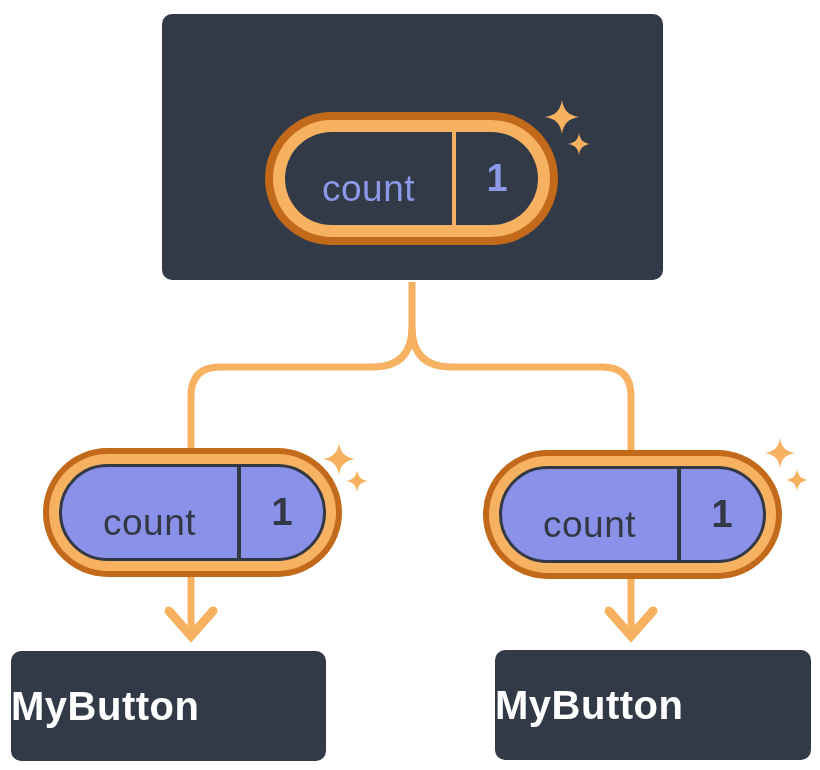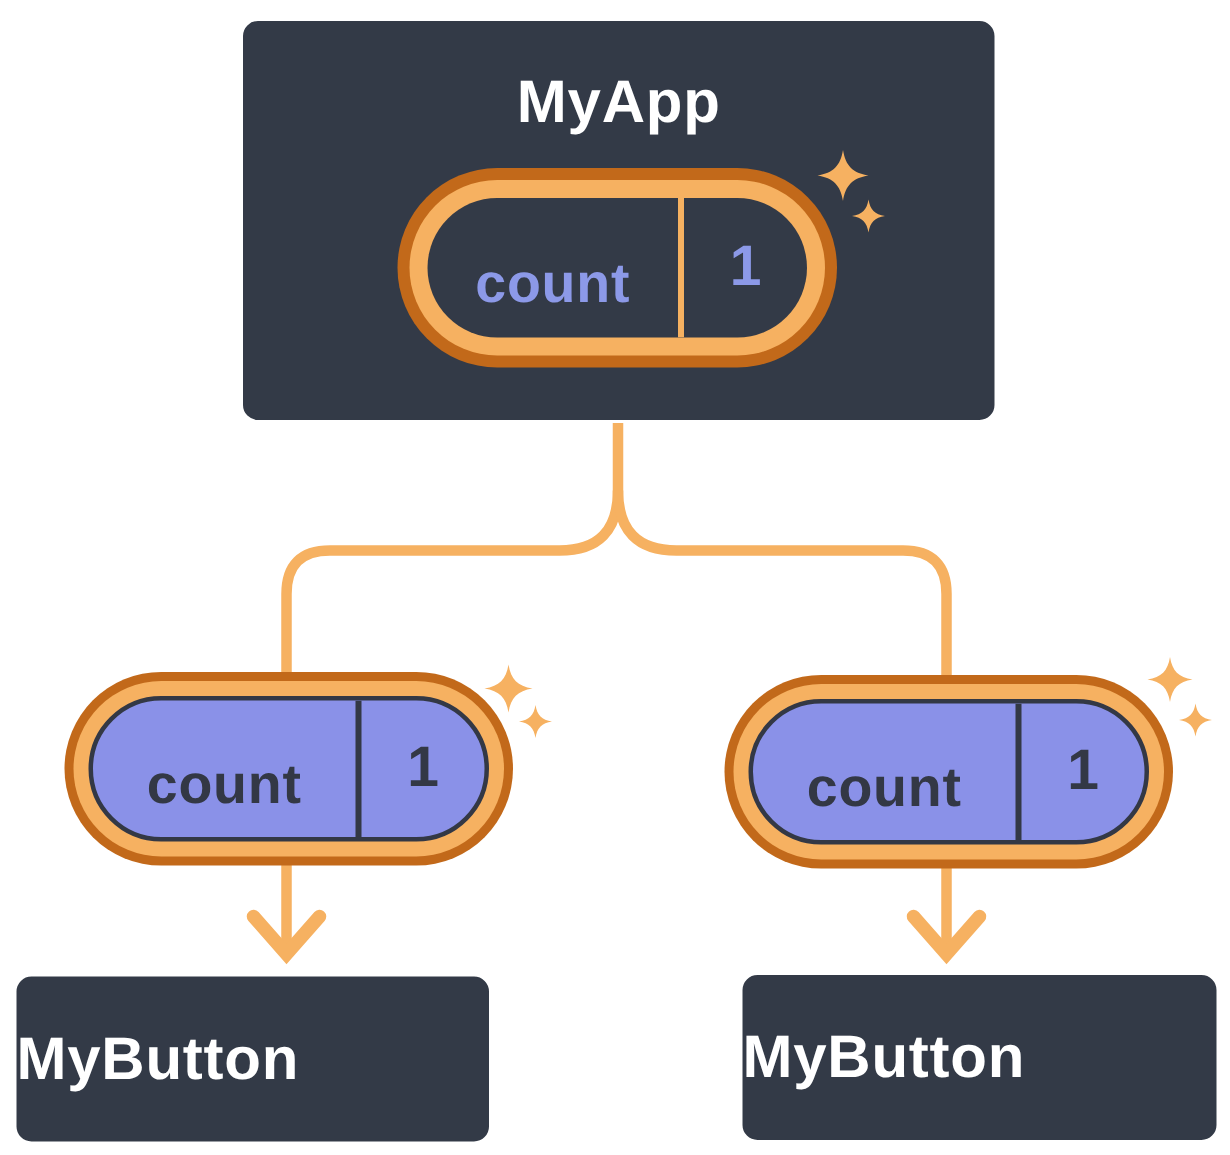--- a/index.html
+++ b/index.html
@@ -84,21 +84,21 @@
   }
   .pill-bottom .state-name, .pill-bottom .state-value { color: var(--dark-text, #333845); }
   .pill-bottom .pill-divider { background: var(--dark-text, #333845); }
   .pill-bottom-left  { left: 43px;  top: 448px; }
   .pill-bottom-right { left: 483px; top: 450px; }
 
   .state-name {
     flex: 1;
     display: flex; align-items: center; justify-content: center;
     font-size: 37px;
-    font-weight: 700;
+    font-weight: 400;
     letter-spacing: 0.5px;
     margin-top: 20px;
   }
   .pill-divider { width: 4px; }
   .state-value {
     width: 82px;
     display: flex; align-items: center; justify-content: center;
     font-size: 38px;
     font-weight: bold;
   }
@@ -115,21 +115,20 @@
       <path d="M191 570 L191 634"></path>
       <path d="M631 572 L631 634"></path>
     </g>
     <g fill="none" style="stroke: var(--orange-light, #f6b161);" stroke-width="9" stroke-linecap="round" stroke-linejoin="miter">
       <path d="M169 611 L191 636 L213 611"></path>
       <path d="M609 611 L631 636 L653 611"></path>
     </g>
   </svg>
 
   <div class="box box-myapp">
-    <div class="title">MyApp</div>
     <div class="pill pill-top">
       <div class="pill-mid">
         <div class="pill-inner">
           <span class="state-name">count</span>
           <span class="pill-divider"></span>
           <span class="state-value">1</span>
         </div>
       </div>
     </div>
   </div>

